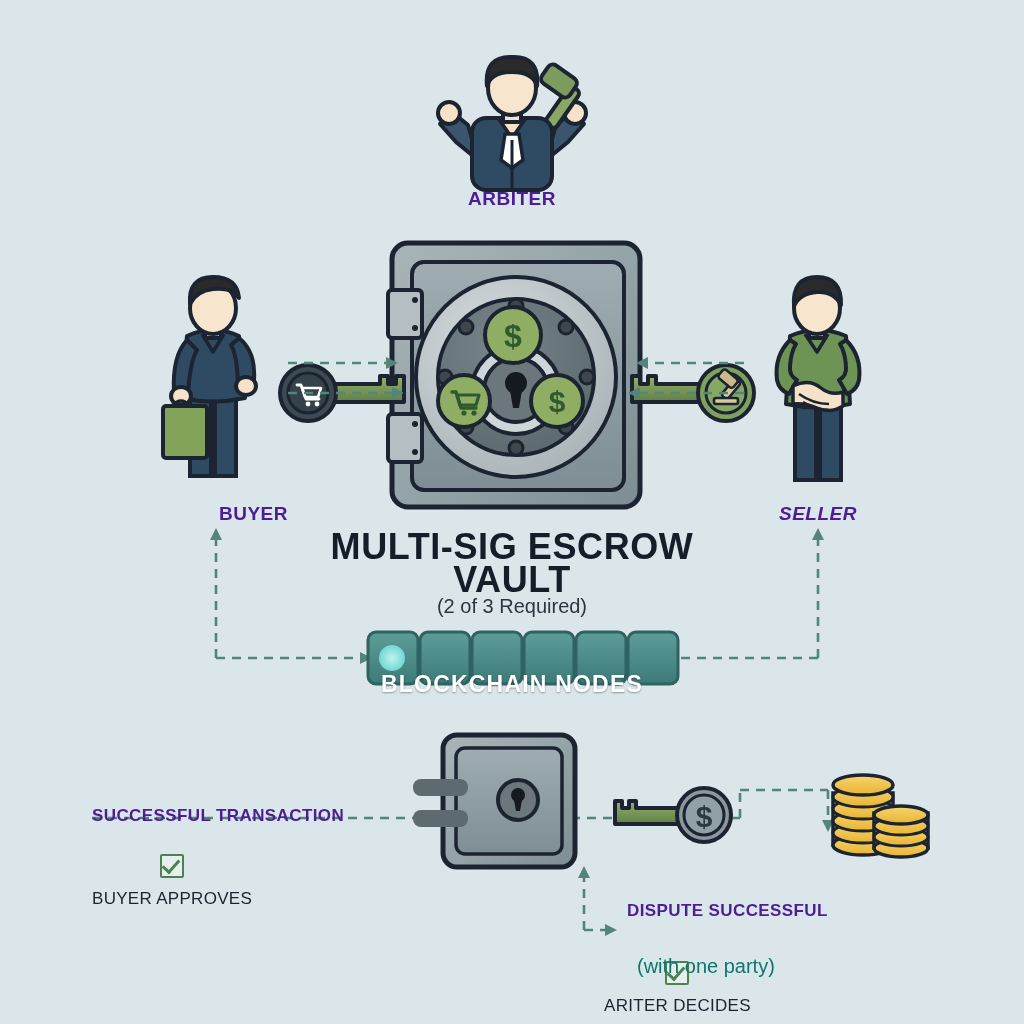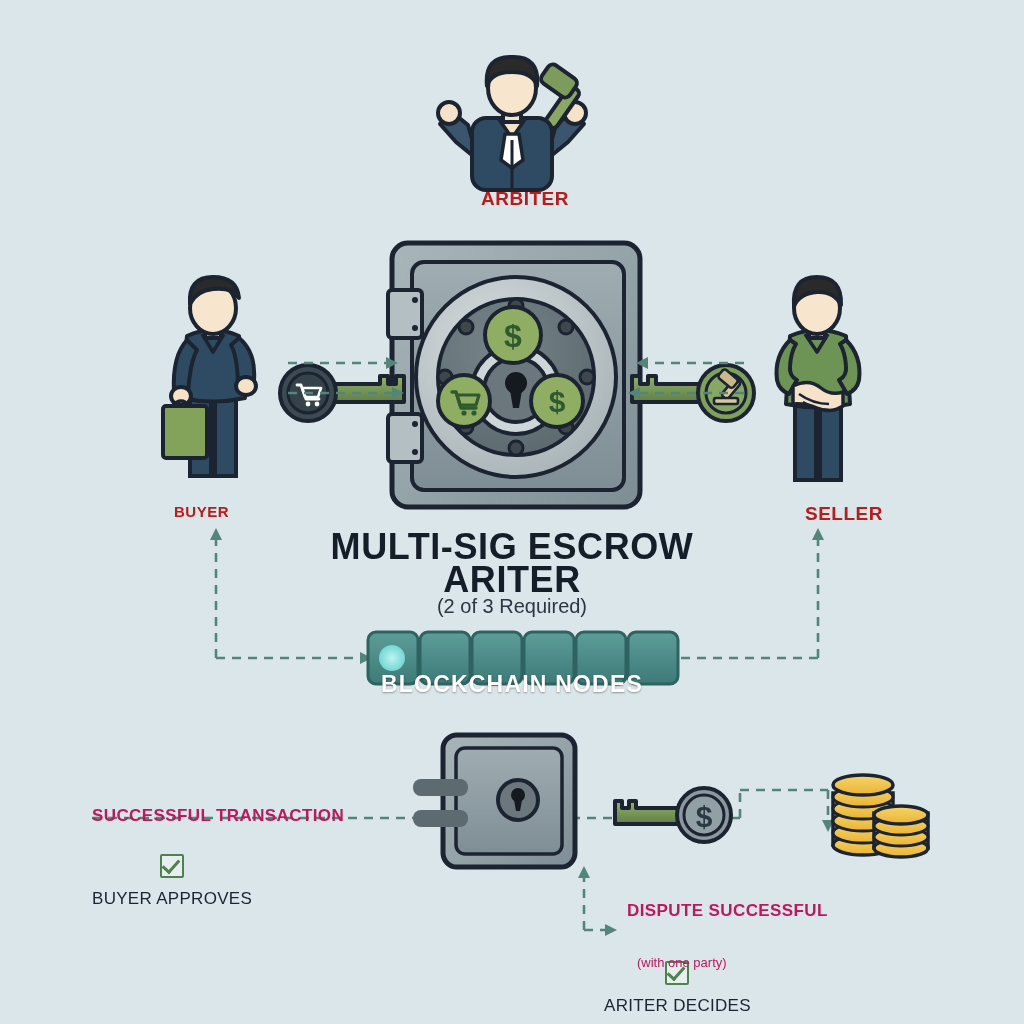--- a/index.html
+++ b/index.html
@@ -7,24 +7,23 @@
     width:1024px;height:1024px;
     background:#dbe6ea;
     font-family:"Liberation Sans", sans-serif;
     overflow:hidden;
     position:relative;
   }
   #stage{position:absolute;inset:0;width:1024px;height:1024px;}
   .lbl{
     position:absolute;
     font-weight:bold;
-    color:#b91c1c;
+    color:#4c1d95;
     letter-spacing:.5px;
     white-space:nowrap;
-    padding-left:26px;
   }
   .title-main{
     position:absolute;left:0;right:0;top:530px;
     text-align:center;
     font-size:36px;font-weight:bold;color:#151d28;
     letter-spacing:.6px;line-height:33px;
   }
   .title-sub{
     position:absolute;left:0;right:0;top:595px;
     text-align:center;font-size:20px;color:#2b3642;
@@ -40,22 +39,22 @@
   .chk-row{position:absolute;display:flex;align-items:center;gap:11px;flex-direction:column;}
   .chkbox{
     width:20px;height:20px;border:2.5px solid #4f8050;
     background:#e6eeee;border-radius:2px;position:relative;flex:0 0 auto;
   }
   .chkbox.on:after{
     content:"";position:absolute;left:4px;top:0px;width:7px;height:14px;
     border:solid #4f8050;border-width:0 3px 3px 0;transform:rotate(42deg);
   }
   .chk-text{font-size:17px;color:#1b2430;white-space:nowrap;letter-spacing:.3px;}
-  .sec-head{font-size:17px;font-weight:bold;color:#be185d;letter-spacing:.4px;white-space:nowrap;}
-  .note{font-size:13px;color:#be185d;white-space:nowrap;}
+  .sec-head{font-size:17px;font-weight:bold;color:#4c1d95;letter-spacing:.4px;white-space:nowrap;}
+  .note{font-size:20px;color:#0f766e;white-space:nowrap;}
 </style>
 </head>
 <body>
 
 <div id="stage">
 
   <svg width="1024" height="1024" viewBox="0 0 1024 1024" style="position:absolute;left:0;top:0;">
     <defs>
       <linearGradient id="safeBody" x1="0" y1="0" x2="1" y2="1">
         <stop offset="0%" stop-color="#a8b5b9"></stop>
@@ -325,27 +324,27 @@
         <ellipse cx="901" cy="848" rx="27" ry="9" fill="url(#coinG)" stroke="#1b2430" stroke-width="3.5"></ellipse>
         <ellipse cx="901" cy="837" rx="27" ry="9" fill="url(#coinG)" stroke="#1b2430" stroke-width="3"></ellipse>
         <ellipse cx="901" cy="826" rx="27" ry="9" fill="url(#coinG)" stroke="#1b2430" stroke-width="3"></ellipse>
         <ellipse cx="901" cy="815" rx="27" ry="9" fill="url(#coinG)" stroke="#1b2430" stroke-width="3.5"></ellipse>
       </g>
     </g>
   </svg>
 
   <div class="lbl" style="left:0;right:0;top:188px;text-align:center;font-size:19px;">ARBITER</div>
 
-  <div class="lbl" style="left:148px;width:140px;top:503px;text-align:left;font-size:15px;">BUYER</div>
-
-  <div class="lbl" style="left:748px;width:140px;top:503px;text-align:center;font-size:19px;">SELLER</div>
+  <div class="lbl" style="left:148px;width:140px;top:503px;text-align:right;font-size:19px;">BUYER</div>
+
+  <div class="lbl" style="left:748px;width:140px;top:503px;text-align:center;font-size:19px;font-style:italic;">SELLER</div>
 
   <div class="title-main">
     <span>MULTI-SIG ESCROW</span><br>
-    <span>ARITER</span>
+    <span>VAULT</span>
   </div>
   <div class="title-sub">(2 of 3 Required)</div>
 
   <div class="node-label">BLOCKCHAIN NODES</div>
 
   <div class="sec-head" style="position:absolute;left:92px;top:806px;">SUCCESSFUL TRANSACTION</div>
 
   <div class="chk-row" style="left:92px;top:854px;">
     <span class="chkbox on"></span>
     <span class="chk-text">BUYER APPROVES</span>

